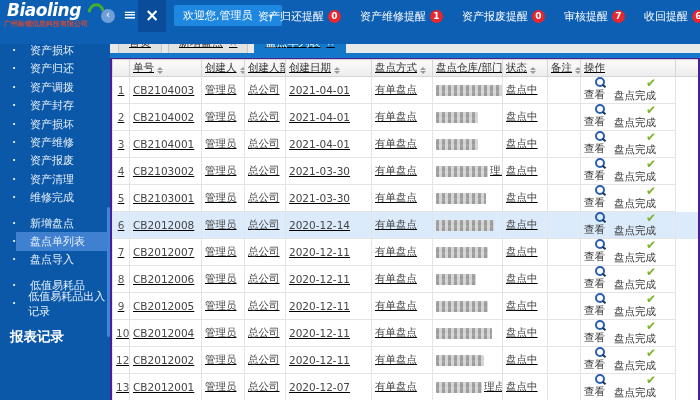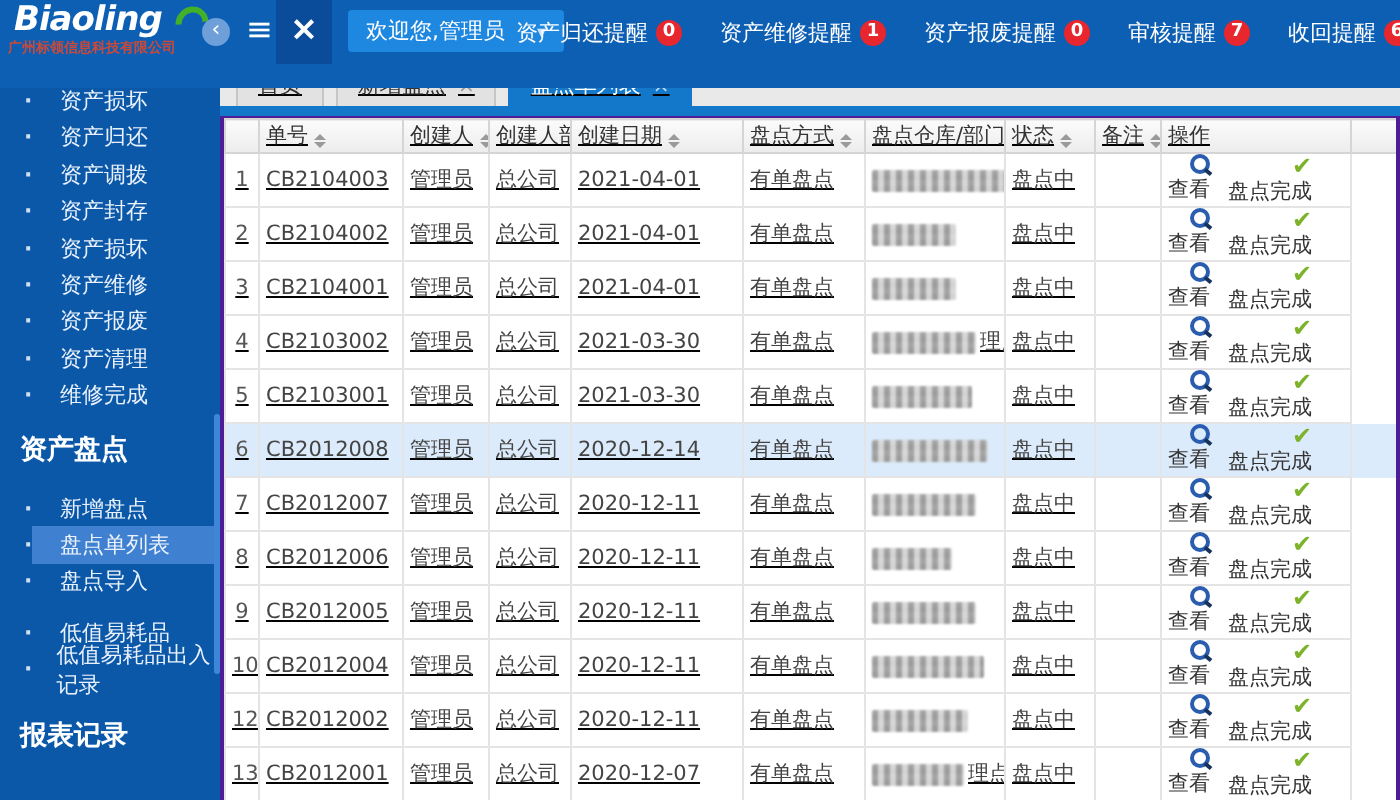--- a/index.html
+++ b/index.html
@@ -156,21 +156,20 @@
         <li class="side-item">
           <span class="blt">·</span>
           <span class="lbl">资产清理</span>
         </li>
         <li class="side-item">
           <span class="blt">·</span>
           <span class="lbl">维修完成</span>
         </li>
       </ul>
     <div id="side-sections">
-        <div class="side-head">资产盘点</div>
         <ul class="side-ul">
           <li class="side-item">
             <span class="blt">·</span>
             <span class="lbl">新增盘点</span>
           </li>
           <li class="side-item selected">
             <span class="blt">·</span>
             <span class="lbl">盘点单列表</span>
           </li>
           <li class="side-item">

